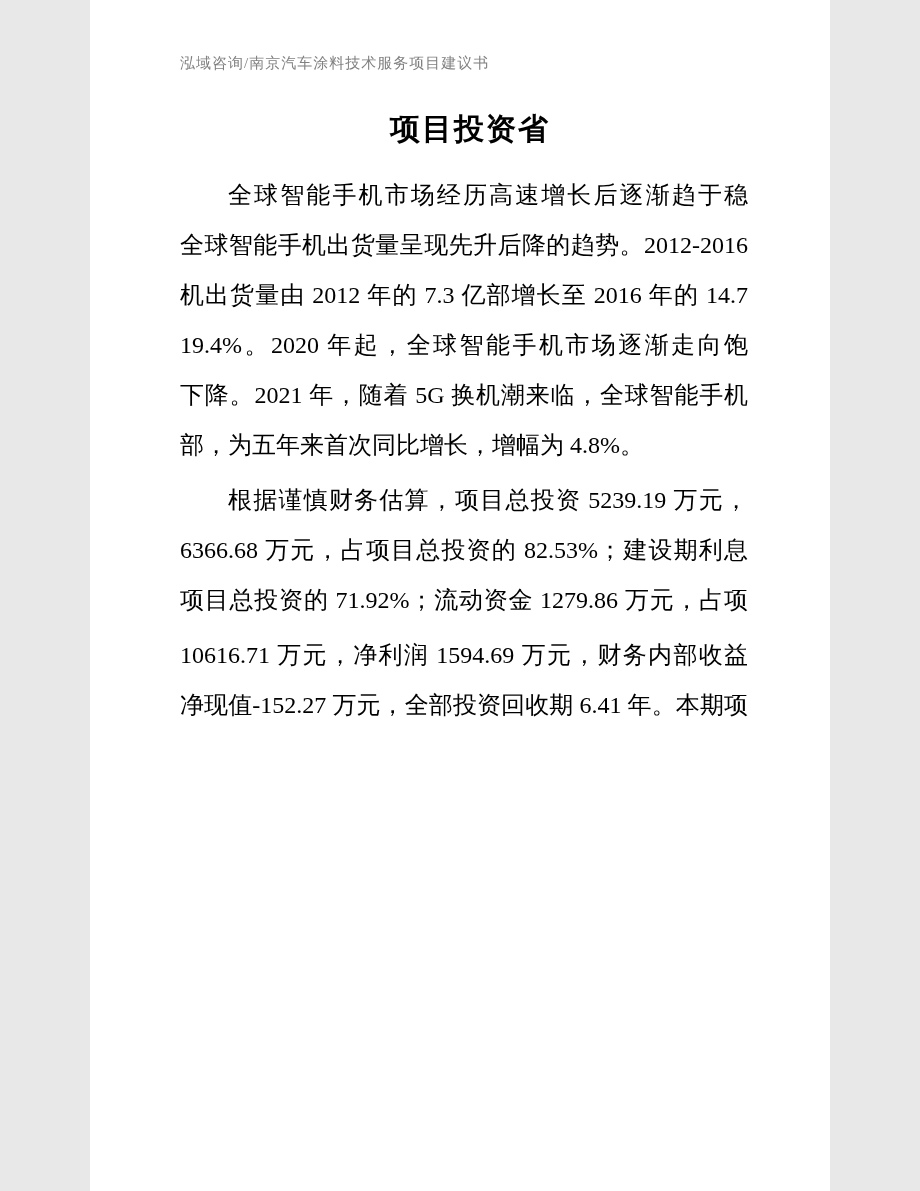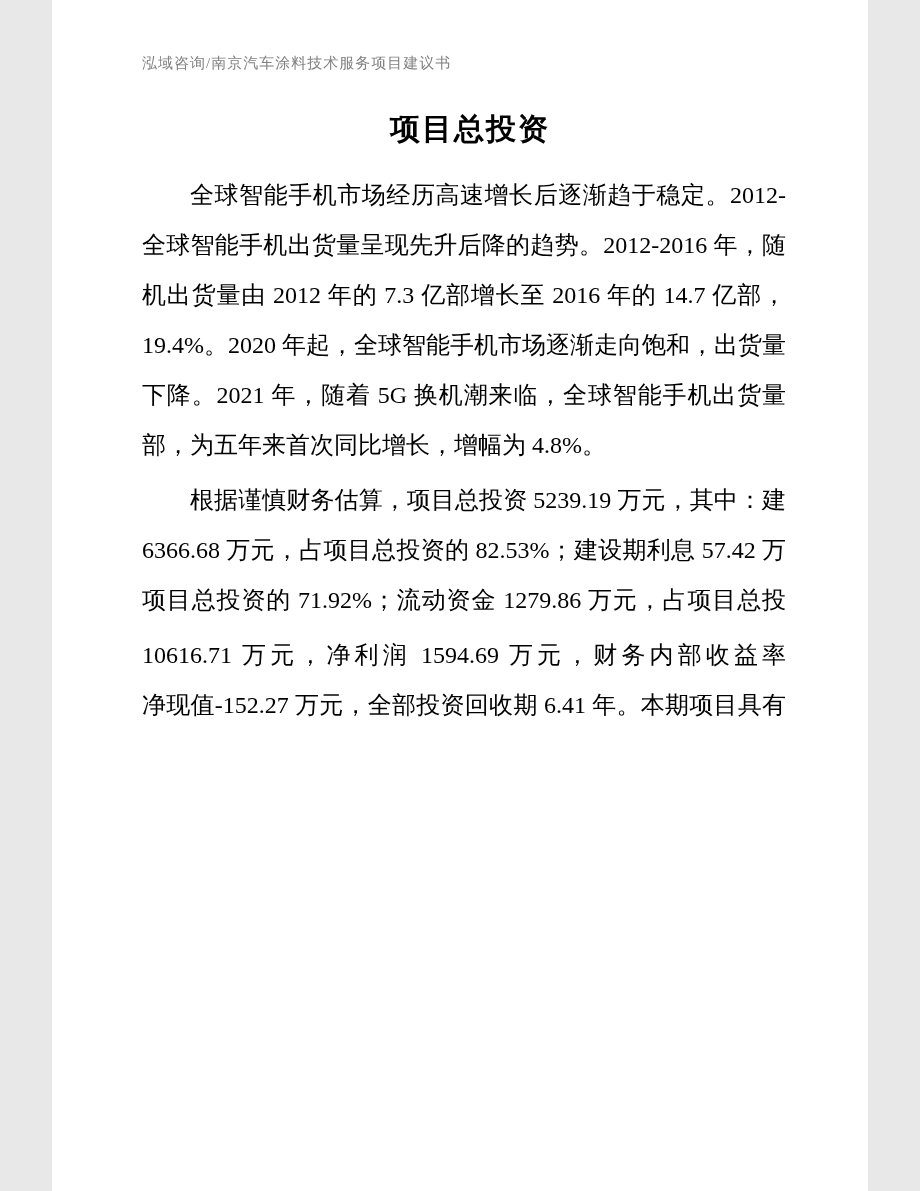--- a/index.html
+++ b/index.html
@@ -2,21 +2,21 @@
 <html><head>
 <meta charset="utf-8">
 <style>
   html, body {
     margin: 0;
     padding: 0;
     background: #e8e8e8;
   }
   .page {
     position: relative;
-    width: 816px;
+    width: 740px;
     height: 1191px;
     margin: 0 auto;
     background: #ffffff;
     box-sizing: border-box;
     padding: 0 70px 0 90px;
     overflow: hidden;
     font-family: "Liberation Serif", "DejaVu Serif", serif;
     color: #000000;
   }
   .doc-header {
@@ -56,21 +56,21 @@
     text-align-last: left;
   }
 </style>
 </head>
 <body>
 
 <div class="page">
 
   <div class="doc-header">泓域咨询/南京汽车涂料技术服务项目建议书</div>
 
-  <h1 class="doc-title">项目总投资</h1>
+  <h1 class="doc-title">项目投资省</h1>
 
   <div class="doc-content">
 
     <div class="para">
       <div class="line first">全球智能手机市场经历高速增长后逐渐趋于稳定。2012-2020 年，</div>
       <div class="line">全球智能手机出货量呈现先升后降的趋势。2012-2016 年，随着 3G、</div>
       <div class="line">机出货量由 2012 年的 7.3 亿部增长至 2016 年的 14.7 亿部，CAGR 约为</div>
       <div class="line">19.4%。2020 年起，全球智能手机市场逐渐走向饱和，出货量同比开始</div>
       <div class="line">下降。2021 年，随着 5G 换机潮来临，全球智能手机出货量为 13.5 亿</div>
       <div class="line last">部，为五年来首次同比增长，增幅为 4.8%。</div>

